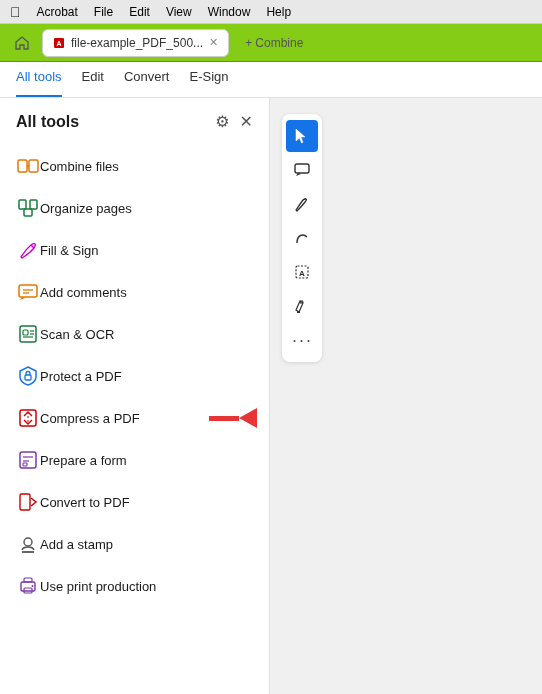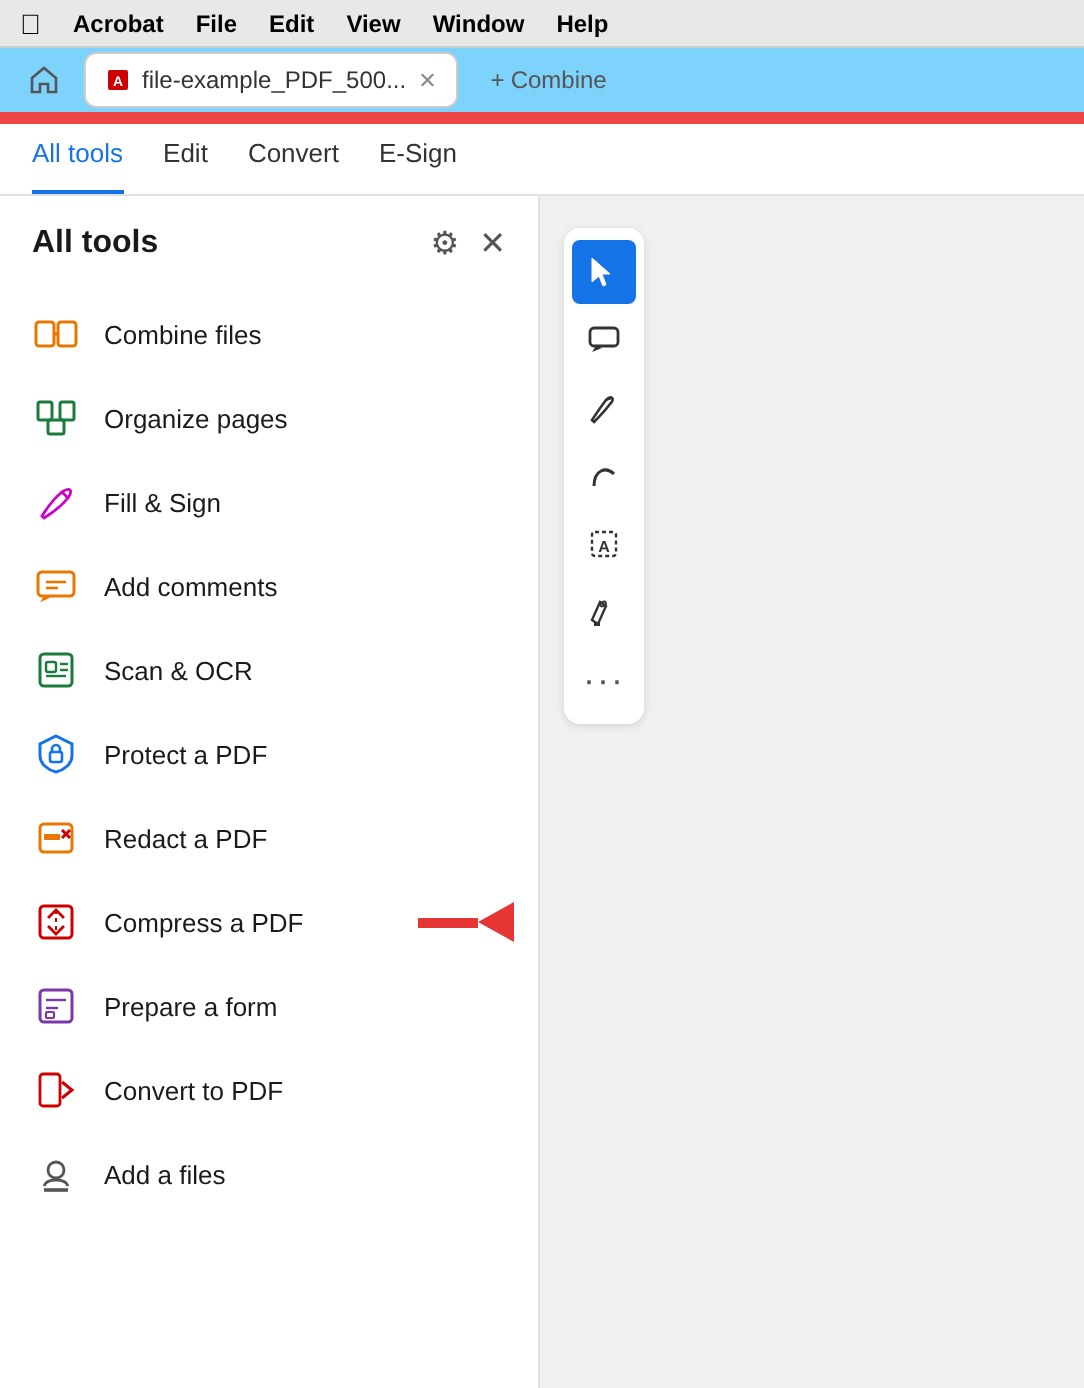--- a/index.html
+++ b/index.html
@@ -19,35 +19,34 @@
       display: flex;
       align-items: center;
       padding: 0 10px;
       gap: 16px;
       font-size: 12px;
       color: #000;
       border-bottom: 1px solid #ccc;
     }
     .menu-bar-item {
       cursor: default;
-      font-weight: bold;
     }
     .apple-icon {
       font-size: 14px;
     }
 
     
     .tab-bar {
       height: 38px;
-      background: #7dd3fc;
+      background: #84cc16;
       display: flex;
       align-items: center;
       padding: 0 8px;
       gap: 6px;
-      border-bottom: 6px solid #ef4444;
+      border-bottom: 1px solid #ef4444;
     }
     .home-btn {
       width: 28px;
       height: 28px;
       display: flex;
       align-items: center;
       justify-content: center;
       border-radius: 4px;
       cursor: pointer;
       color: #555;
@@ -151,21 +150,20 @@
 
     .tools-list {
       flex: 1;
       overflow-y: auto;
       padding: 4px 0;
     }
     .tool-item {
       display: flex;
       align-items: center;
       padding: 9px 16px;
-      gap: 12px;
       cursor: pointer;
       position: relative;
     }
     .tool-icon {
       width: 24px;
       height: 24px;
       display: flex;
       align-items: center;
       justify-content: center;
       font-size: 18px;
@@ -364,31 +362,20 @@
         <div class="tool-icon">
           <svg width="22" height="22" viewBox="0 0 22 22">
             <path d="M11 2 L19 6 L19 12 C19 16 15 19 11 20 C7 19 3 16 3 12 L3 6 Z" fill="none" stroke="#1473e6" stroke-width="1.5"></path>
             <rect x="8" y="10" width="6" height="5" rx="1" fill="none" stroke="#1473e6" stroke-width="1.3"></rect>
             <path d="M9 10 V8.5 A2 2 0 0 1 13 8.5 V10" fill="none" stroke="#1473e6" stroke-width="1.3"></path>
           </svg>
         </div>
         <span class="tool-label">Protect a PDF</span>
       </div>
 
-      <div class="tool-item">
-        <div class="tool-icon">
-          <svg width="22" height="22" viewBox="0 0 22 22">
-            <rect x="3" y="4" width="16" height="14" rx="2" fill="none" stroke="#e67700" stroke-width="1.5"></rect>
-            <rect x="5" y="9" width="8" height="3" rx="0.5" fill="#e67700"></rect>
-            <line x1="14" y1="7" x2="18" y2="11" stroke="#cc0000" stroke-width="1.5"></line>
-            <line x1="18" y1="7" x2="14" y2="11" stroke="#cc0000" stroke-width="1.5"></line>
-          </svg>
-        </div>
-        <span class="tool-label">Redact a PDF</span>
-      </div>
 
       <div class="tool-item">
         <div class="tool-icon">
           <svg width="22" height="22" viewBox="0 0 22 22">
             <rect x="3" y="3" width="16" height="16" rx="2" fill="none" stroke="#cc0000" stroke-width="1.5"></rect>
             <polyline points="7,9 11,5 15,9" fill="none" stroke="#cc0000" stroke-width="1.4"></polyline>
             <polyline points="7,13 11,17 15,13" fill="none" stroke="#cc0000" stroke-width="1.4"></polyline>
             <line x1="11" y1="5" x2="11" y2="17" stroke="#cc0000" stroke-width="1" stroke-dasharray="2,2"></line>
           </svg>
         </div>
@@ -423,24 +410,35 @@
       </div>
 
       <div class="tool-item">
         <div class="tool-icon">
           <svg width="22" height="22" viewBox="0 0 22 22">
             <circle cx="11" cy="9" r="4" fill="none" stroke="#555" stroke-width="1.4"></circle>
             <path d="M5 17 Q6 14 11 14 Q16 14 17 17" fill="none" stroke="#555" stroke-width="1.4"></path>
             <line x1="5" y1="19" x2="17" y2="19" stroke="#555" stroke-width="1.8"></line>
           </svg>
         </div>
-        <span class="tool-label">Add a files</span>
-      </div>
-
-
+        <span class="tool-label">Add a stamp</span>
+      </div>
+
+
+      <div class="tool-item">
+        <div class="tool-icon">
+          <svg width="22" height="22" viewBox="0 0 22 22">
+            <rect x="4" y="7" width="14" height="9" rx="1.5" fill="none" stroke="#7b39a8" stroke-width="1.4"></rect>
+            <rect x="7" y="3" width="8" height="4" rx="1" fill="none" stroke="#7b39a8" stroke-width="1.2"></rect>
+            <rect x="7" y="13" width="8" height="5" rx="1" fill="none" stroke="#7b39a8" stroke-width="1.2"></rect>
+            <circle cx="15.5" cy="11" r="1" fill="#7b39a8"></circle>
+          </svg>
+        </div>
+        <span class="tool-label">Use print production</span>
+      </div>
 
     </div>
   </div>
 
   <div class="content-area">
 
     <div class="right-toolbar">
       <div class="toolbar-card">
 
         <div class="toolbar-btn active">

